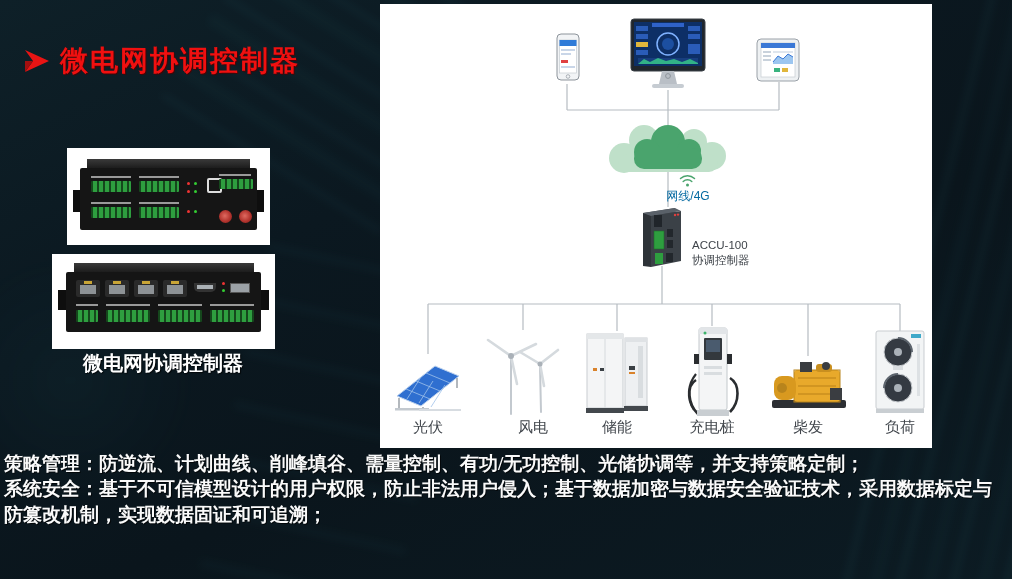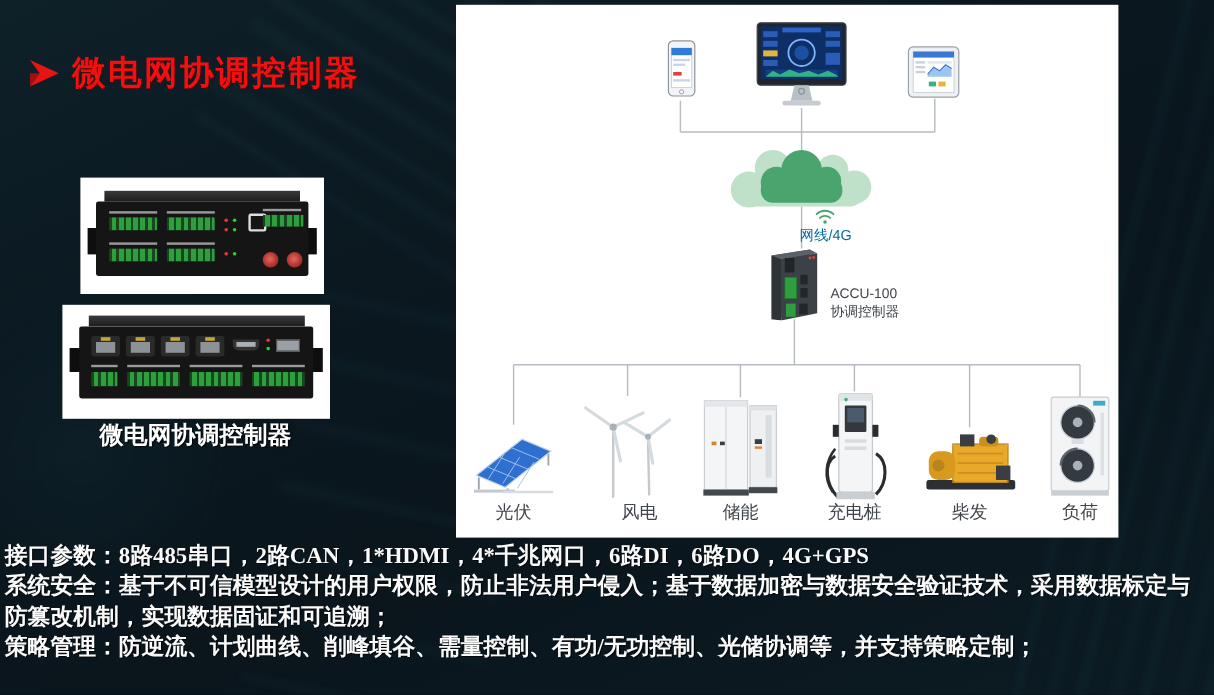--- a/index.html
+++ b/index.html
@@ -333,18 +333,17 @@
 
     <div class="dlabel" style="left:48px;top:414px;">光伏</div>
     <div class="dlabel" style="left:153px;top:414px;">风电</div>
     <div class="dlabel" style="left:237px;top:414px;">储能</div>
     <div class="dlabel" style="left:332px;top:414px;">充电桩</div>
     <div class="dlabel" style="left:428px;top:414px;font-family:Liberation Serif, serif;">柴发</div>
     <div class="dlabel" style="left:520px;top:414px;">负荷</div>
   </div>
 
   <div class="specs">
-    <div>接口参数：8路485串口，2路CAN，1*HDMI，4*千兆网口，6路DI，6路DO，4G+GPS</div>
+    <div>策略管理：防逆流、计划曲线、削峰填谷、需量控制、有功/无功控制、光储协调等，并支持策略定制；</div>
     <div>系统安全：基于不可信模型设计的用户权限，防止非法用户侵入；基于数据加密与数据安全验证技术，采用数据标定与防篡改机制，实现数据固证和可追溯；</div>
-    <div>策略管理：防逆流、计划曲线、削峰填谷、需量控制、有功/无功控制、光储协调等，并支持策略定制；</div>
   </div>
 
 </div>
 
 </body></html>

